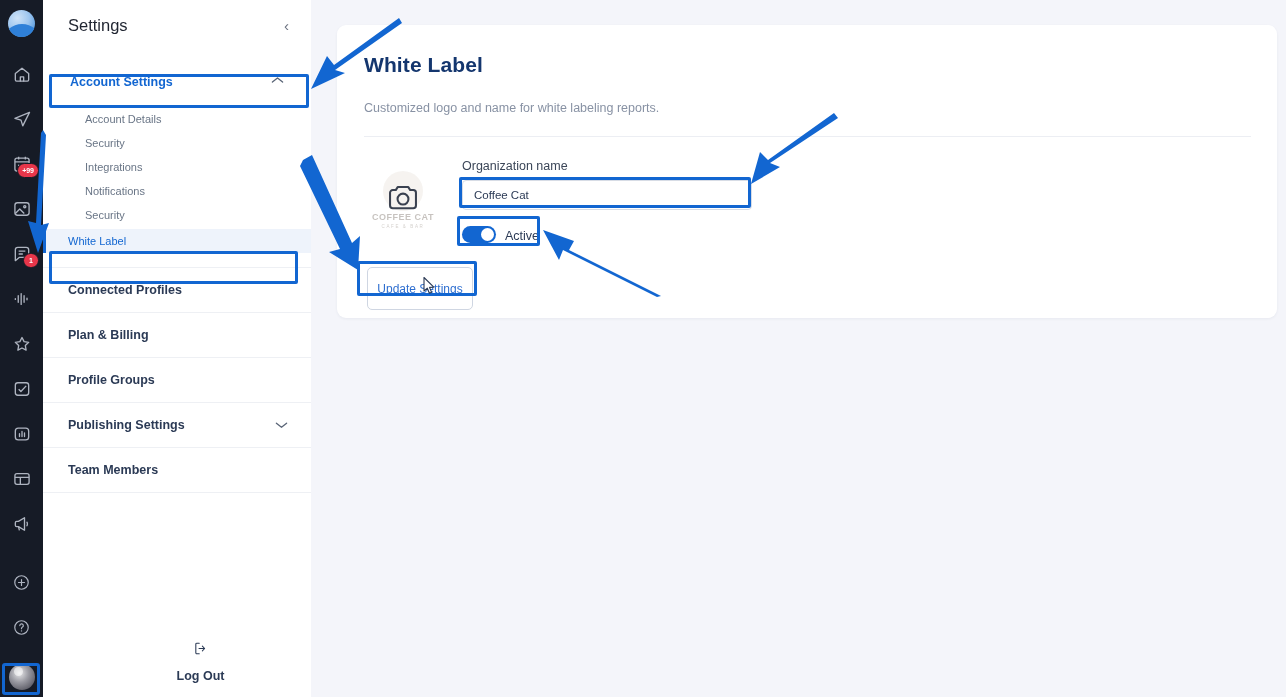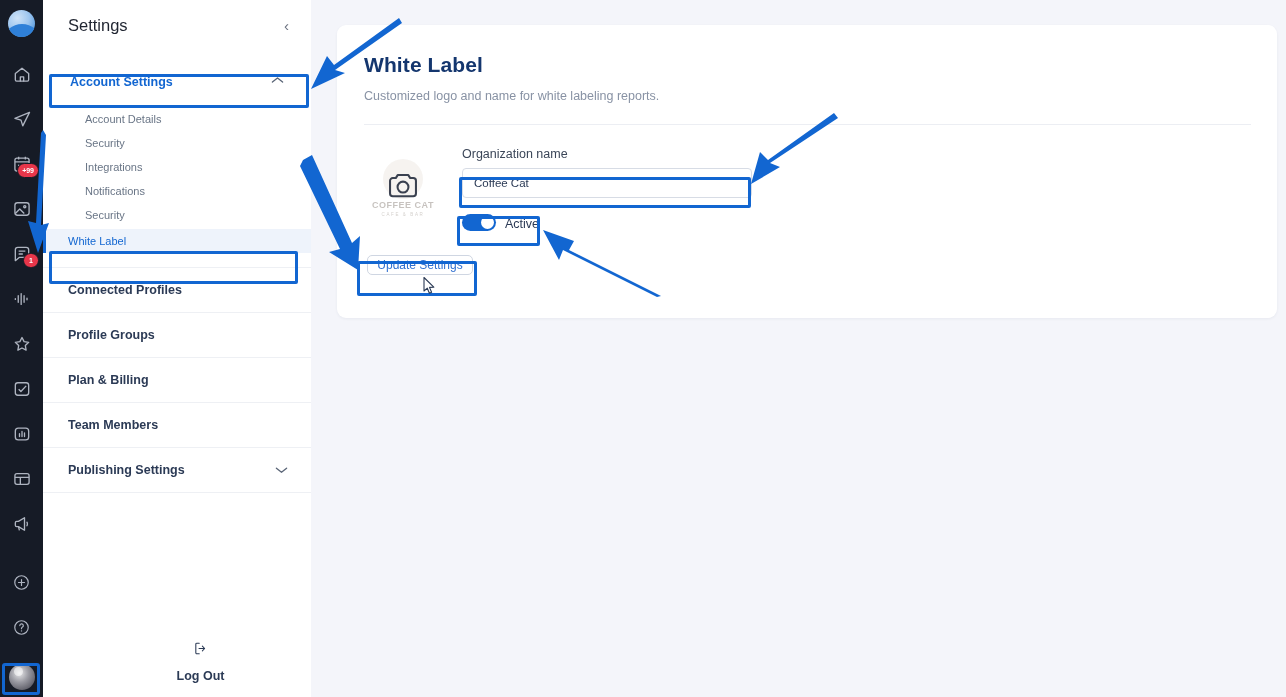--- a/index.html
+++ b/index.html
@@ -127,21 +127,21 @@
     width: 940px; height: 293px;
     background: #fff; border-radius: 9px;
     box-shadow: 0 1px 3px rgba(40,50,80,.06);
     padding: 28px 26px 0 27px;
   }
   .card-title {
     font-size: 21px; font-weight: bold; color: #14366e;
     letter-spacing: .1px;
   }
   .card-sub {
-    margin-top: 12px; font-size: 12.5px; color: #8892a4;
+    margin-top: 24px; font-size: 12.5px; color: #8892a4;
   }
   .divider { margin-top: 21px; border-top: 1px solid #eceef3; }
 
   .form-row { display: flex; margin-top: 22px; }
   .logo-box {
     width: 78px; height: 78px; margin-left: 0; margin-top: 2px;
     display:flex; align-items:center; justify-content:center;
     position: relative;
   }
   .logo-art {
@@ -172,21 +172,21 @@
     background: #1266d1; position: relative;
   }
   .toggle .knob {
     position:absolute; right: 2px; top: 2px;
     width: 13px; height: 13px; border-radius:50%; background:#fff;
   }
   .toggle-label { font-size: 12.5px; color: #2b3a55; }
 
   .update-btn {
     margin-top: 24px; margin-left: 3px;
-    width: 106px; height: 20px;
+    width: 106px; height: 43px;
     border: 1px solid #cfd6e2; border-radius: 5px;
     font-size: 12px; color: #2f6fd0;
     display:flex; align-items:center; justify-content:center;
     background:#fff;
   }
 
   
   .hl { position:absolute; border: 3px solid #1266d1; border-radius: 2px; pointer-events:none; }
   .ann-svg { position:absolute; left:0; top:0; width:1286px; height:697px; pointer-events:none; }
 
@@ -321,35 +321,35 @@
       <div class="sub-item">Notifications</div>
       <div class="sub-item">Security</div>
       <div class="sub-item active">White Label</div>
     </div>
 
     <div class="grp-list">
       <div class="grp-item">
         <span>Connected Profiles</span>
       </div>
       <div class="grp-item">
+        <span>Plan &amp; Billing</span>
+      </div>
+      <div class="grp-item">
         <span>Profile Groups</span>
-      </div>
-      <div class="grp-item">
-        <span>Plan &amp; Billing</span>
-      </div>
-      <div class="grp-item">
-        <span>Team Members</span>
       </div>
       <div class="grp-item">
         <span>Publishing Settings</span>
         <span class="chev">
           <svg width="13" height="8" viewBox="0 0 14 8" fill="none" stroke="currentColor" stroke-width="1.4" stroke-linecap="round" stroke-linejoin="round">
               <path d="M1.5 2 7 6.4 12.5 2"></path>
             </svg>
         </span>
+      </div>
+      <div class="grp-item">
+        <span>Team Members</span>
       </div>
     </div>
 
     <div class="logout">
       <span>
         <svg width="15" height="15" viewBox="0 0 24 24" fill="none" stroke="currentColor" stroke-width="1.7" stroke-linecap="round" stroke-linejoin="round">
             <path d="M10 3.5H6.2A1.7 1.7 0 0 0 4.5 5.2v13.6A1.7 1.7 0 0 0 6.2 20.5H10"></path>
             <path d="M15 8.2l3.6 3.8-3.6 3.8"></path>
             <path d="M18.2 12H9.6"></path>
           </svg>

